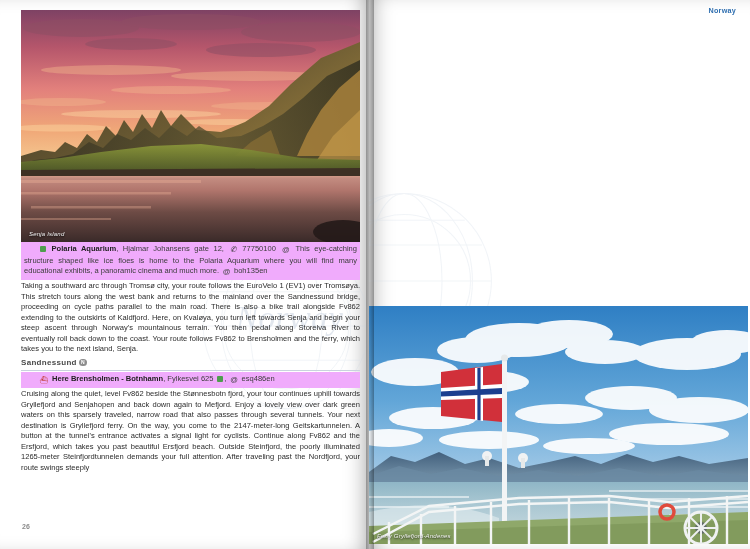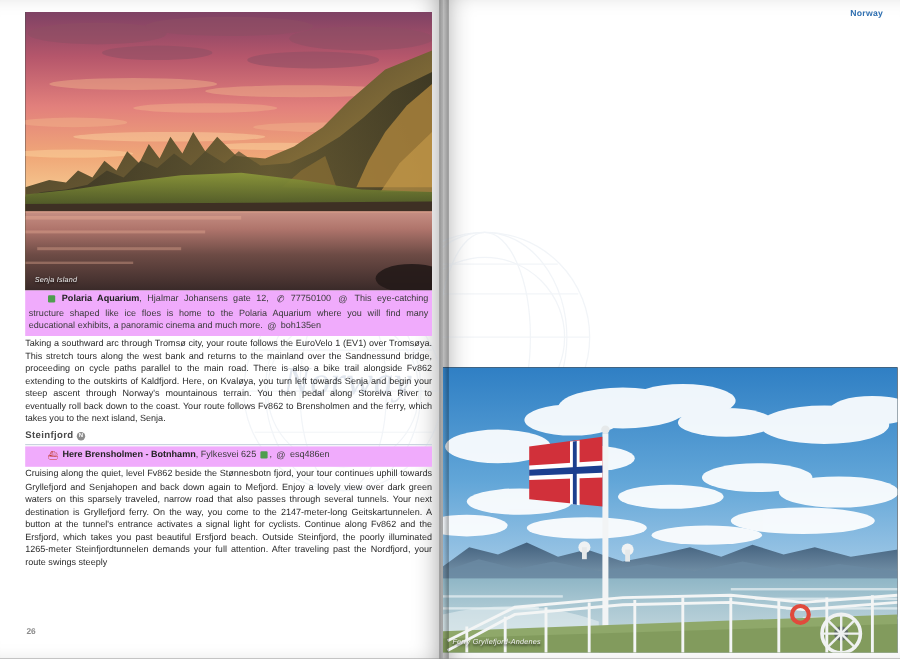--- a/index.html
+++ b/index.html
@@ -184,21 +184,21 @@
         <span class="poi-meta">77750100</span>
         <span class="ico at-ico">@</span>
         <span class="poi-meta">This eye-catching structure shaped like ice floes is home to the Polaria Aquarium where you will find many educational exhibits, a panoramic cinema and much more.</span>
         <span class="ico at-ico">@</span>
         <span class="poi-meta">boh135en</span>
       </div>
 
       <p class="body-txt">Taking a southward arc through Tromsø city, your route follows the EuroVelo 1 (EV1) over Tromsøya. This stretch tours along the west bank and returns to the mainland over the Sandnessund bridge, proceeding on cycle paths parallel to the main road. There is also a bike trail alongside Fv862 extending to the outskirts of Kaldfjord. Here, on Kvaløya, you turn left towards Senja and begin your steep ascent through Norway's mountainous terrain. You then pedal along Storelva River to eventually roll back down to the coast. Your route follows Fv862 to Brensholmen and the ferry, which takes you to the next island, Senja.</p>
 
       <div class="place-head">
-        <span>Steinfjord</span><span class="circ">N</span>
+        <span>Sandnessund</span><span class="circ">N</span>
       </div>
 
       <div class="poi">
         <span class="indent"></span><span class="ico ferry-ico">⛴</span>
         <span class="poi-name">Here Brensholmen - Botnhamn</span><span class="poi-meta">, </span><span class="poi-meta">Fylkesvei 625</span>
         <span class="sq sq-green ico"></span><span class="poi-meta">, </span>
         <span class="ico at-ico">@</span>
         <span class="poi-meta">esq486en</span>
       </div>
 

